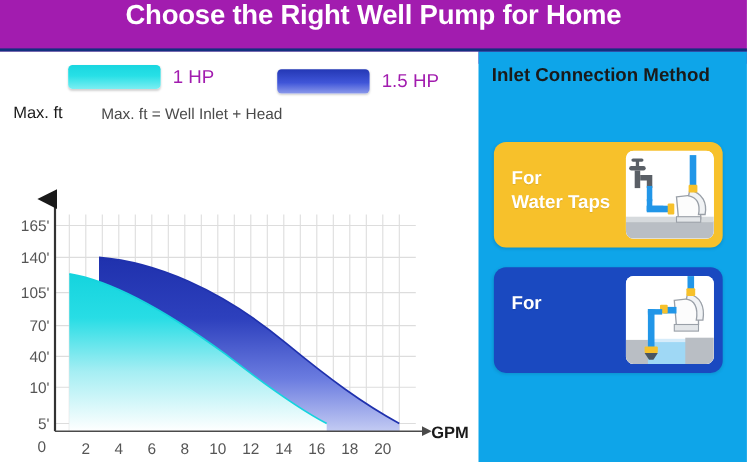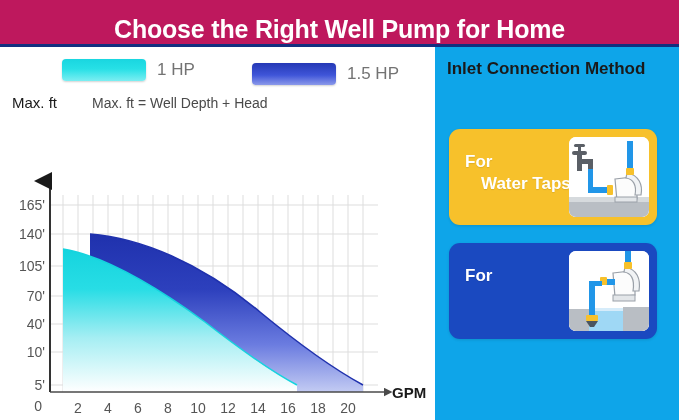--- a/index.html
+++ b/index.html
@@ -8,22 +8,22 @@
     background:#ffffff;
     font-family:"Liberation Sans", sans-serif;
     overflow:hidden;
     position:relative;
   }
   #root{position:absolute;inset:0;}
 
   
   .title-bar{
     position:absolute;left:0;top:0;width:679px;height:58px;
-    background:#be185d;
-    display:flex;align-items:center;justify-content:center;
+    background:#a21caf;
+    display:flex;align-items:flex-start;justify-content:center;
   }
   .title-bar .title-text{
     color:#ffffff;
     font-size:25px;
     font-weight:bold;
     letter-spacing:-0.2px;
     white-space:nowrap;
   }
   .title-underline{
     position:absolute;left:0;top:44px;width:679px;height:3px;
@@ -43,21 +43,21 @@
   .legend-item{position:absolute;display:flex;align-items:center;}
   .legend-item.one-hp{left:62px;top:4px;}
   .legend-item.onefive-hp{left:252px;top:8px;}
   .swatch{
     width:84px;height:22px;border-radius:4px;
     box-shadow:0 1px 2px rgba(0,0,0,0.18);
   }
   .swatch.cyan{background:linear-gradient(180deg,#19d6e0 0%,#27e0e6 45%,#7ceef2 100%);}
   .swatch.blue{background:linear-gradient(180deg,#2438b5 0%,#3f55d8 55%,#8b99ea 100%);}
   .legend-label{
-    margin-left:11px;font-size:17px;color:#737373;font-weight:500;white-space:nowrap;
+    margin-left:11px;font-size:17px;color:#a21caf;font-weight:500;white-space:nowrap;
   }
 
   
   .axis-caption{
     position:absolute;left:12px;top:47px;
     font-size:15px;font-weight:normal;color:#1a1a1a;white-space:nowrap;
   }
   .formula-note{
     position:absolute;left:92px;top:48px;
     font-size:14px;color:#4a4a4a;white-space:nowrap;
@@ -88,21 +88,21 @@
     box-shadow:0 1px 3px rgba(0,0,0,0.12);
   }
   .card.taps{top:82px;background:#f7c12b;}
   .card.priming{top:196px;background:#1a49c0;}
 
   .card-text{
     position:absolute;left:16px;top:22px;width:110px;
     color:#ffffff;font-size:17px;font-weight:bold;line-height:22px;
     text-shadow:0 1px 1px rgba(0,0,0,0.10);
   }
-  .card-text .l2{display:block;margin-left:16px;}
+  .card-text .l2{display:block;}
 
   .card-art{
     position:absolute;right:8px;top:8px;width:80px;height:80px;
     background:#ffffff;border-radius:7px;overflow:hidden;
   }
 </style>
 </head>
 <body>
 
 <div id="root">
@@ -119,21 +119,21 @@
         <div class="swatch cyan"></div>
         <div class="legend-label">1 HP</div>
       </div>
       <div class="legend-item onefive-hp">
         <div class="swatch blue"></div>
         <div class="legend-label">1.5 HP</div>
       </div>
     </div>
 
     <div class="axis-caption">Max. ft</div>
-    <div class="formula-note">Max. ft = Well Depth + Head</div>
+    <div class="formula-note">Max. ft = Well Inlet + Head</div>
 
     <svg class="plot-host" viewBox="0 0 435 373" width="435" height="373">
       <defs>
         <linearGradient id="gradCyan" x1="0" y1="0" x2="0" y2="1">
           <stop offset="0%" stop-color="#15d4de"></stop>
           <stop offset="28%" stop-color="#28dde5"></stop>
           <stop offset="62%" stop-color="#a5eef3"></stop>
           <stop offset="100%" stop-color="#ffffff"></stop>
         </linearGradient>
         <linearGradient id="gradBlue" x1="0" y1="0" x2="0" y2="1">

